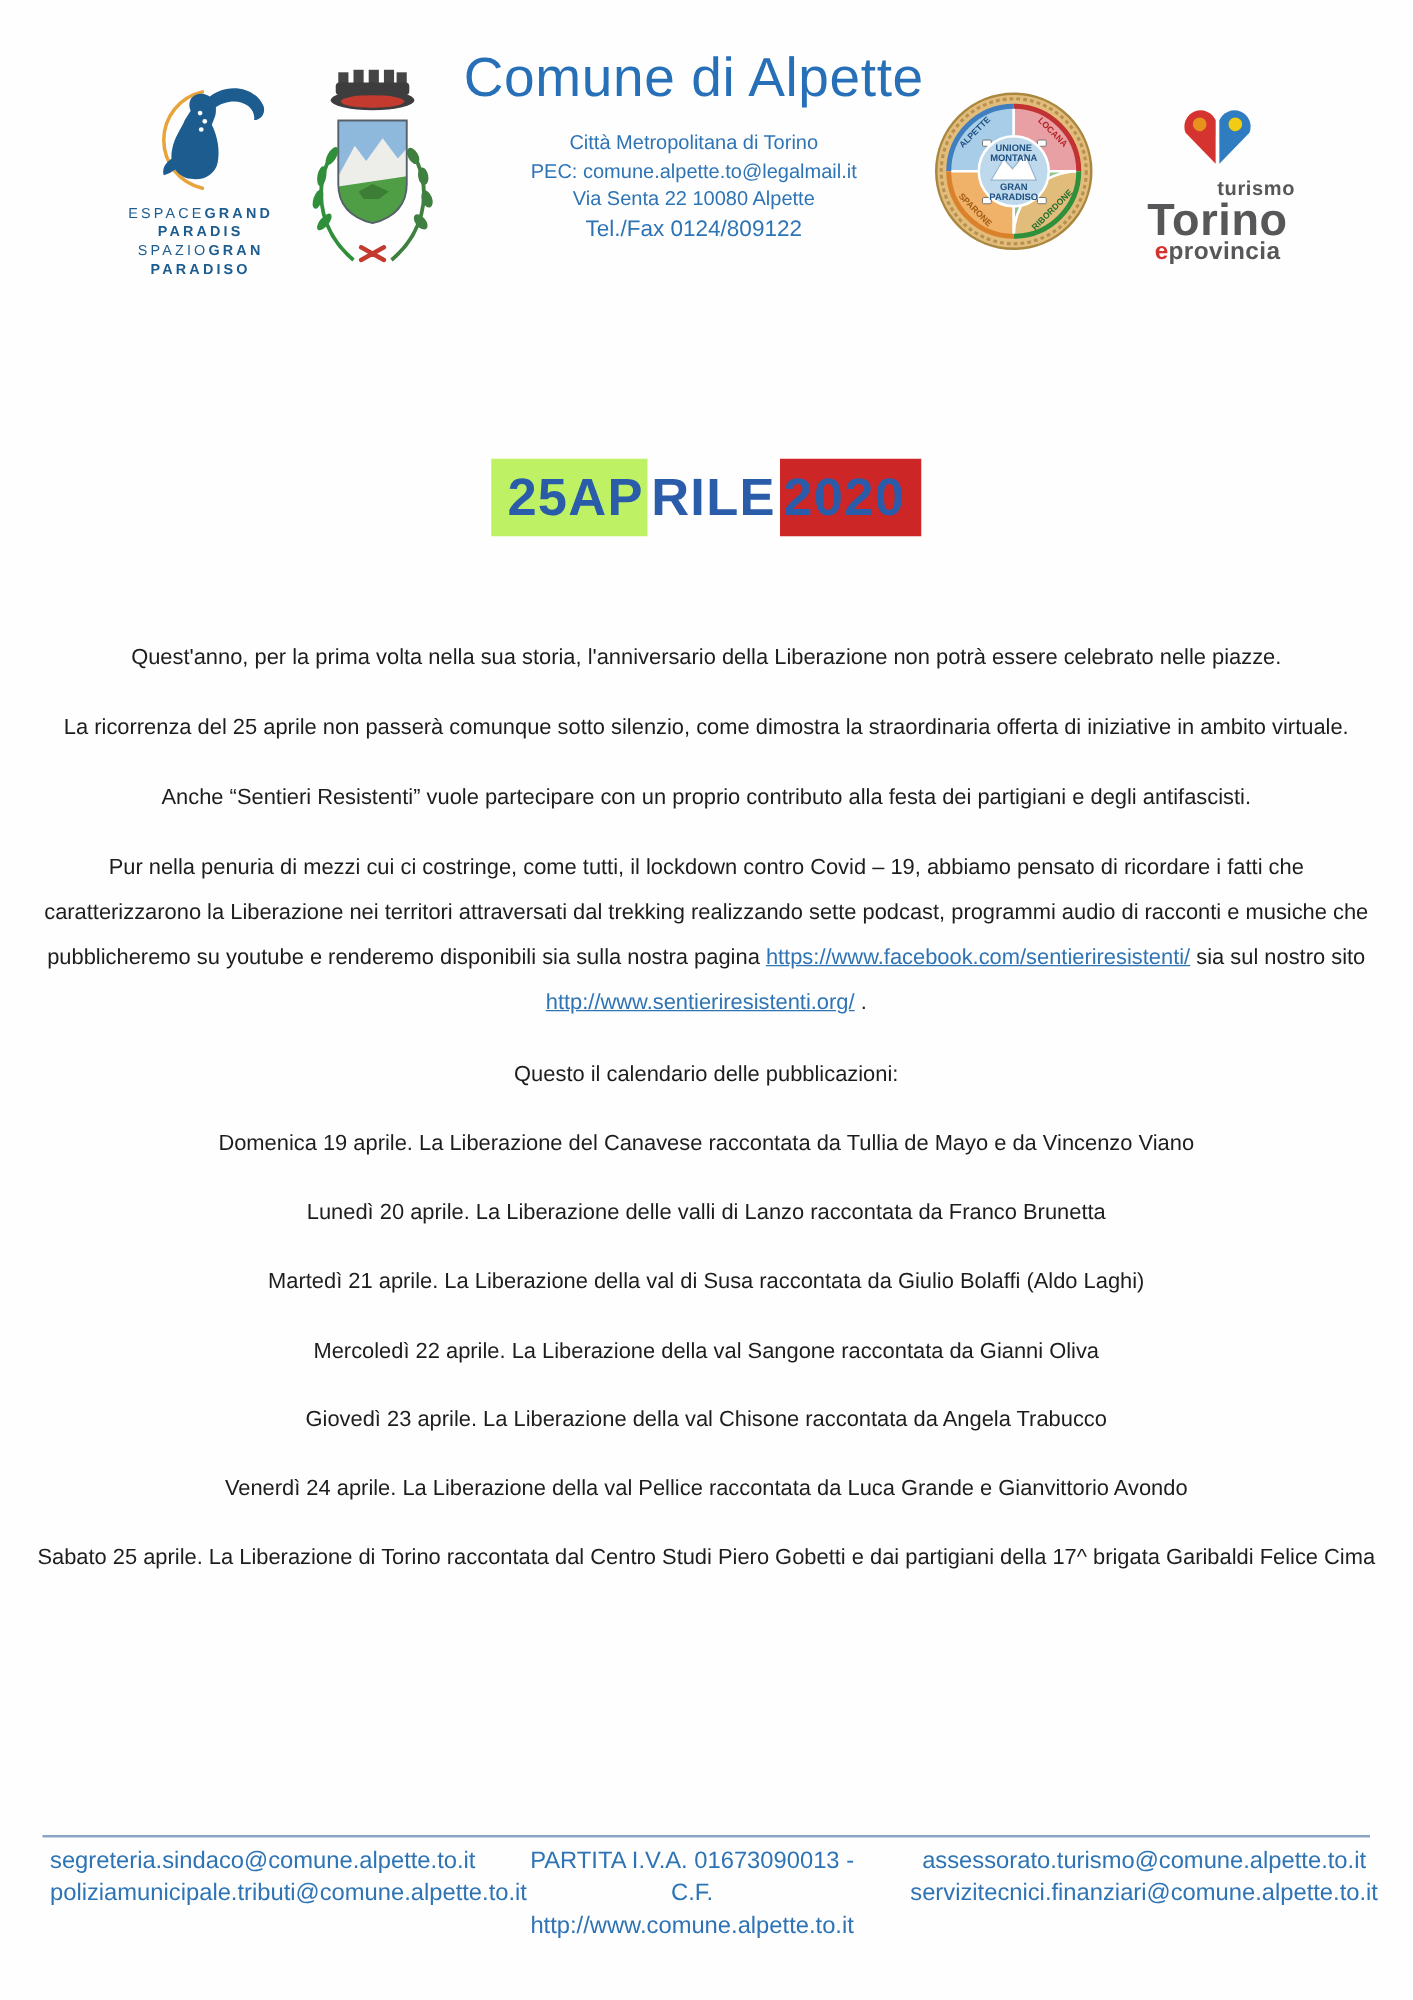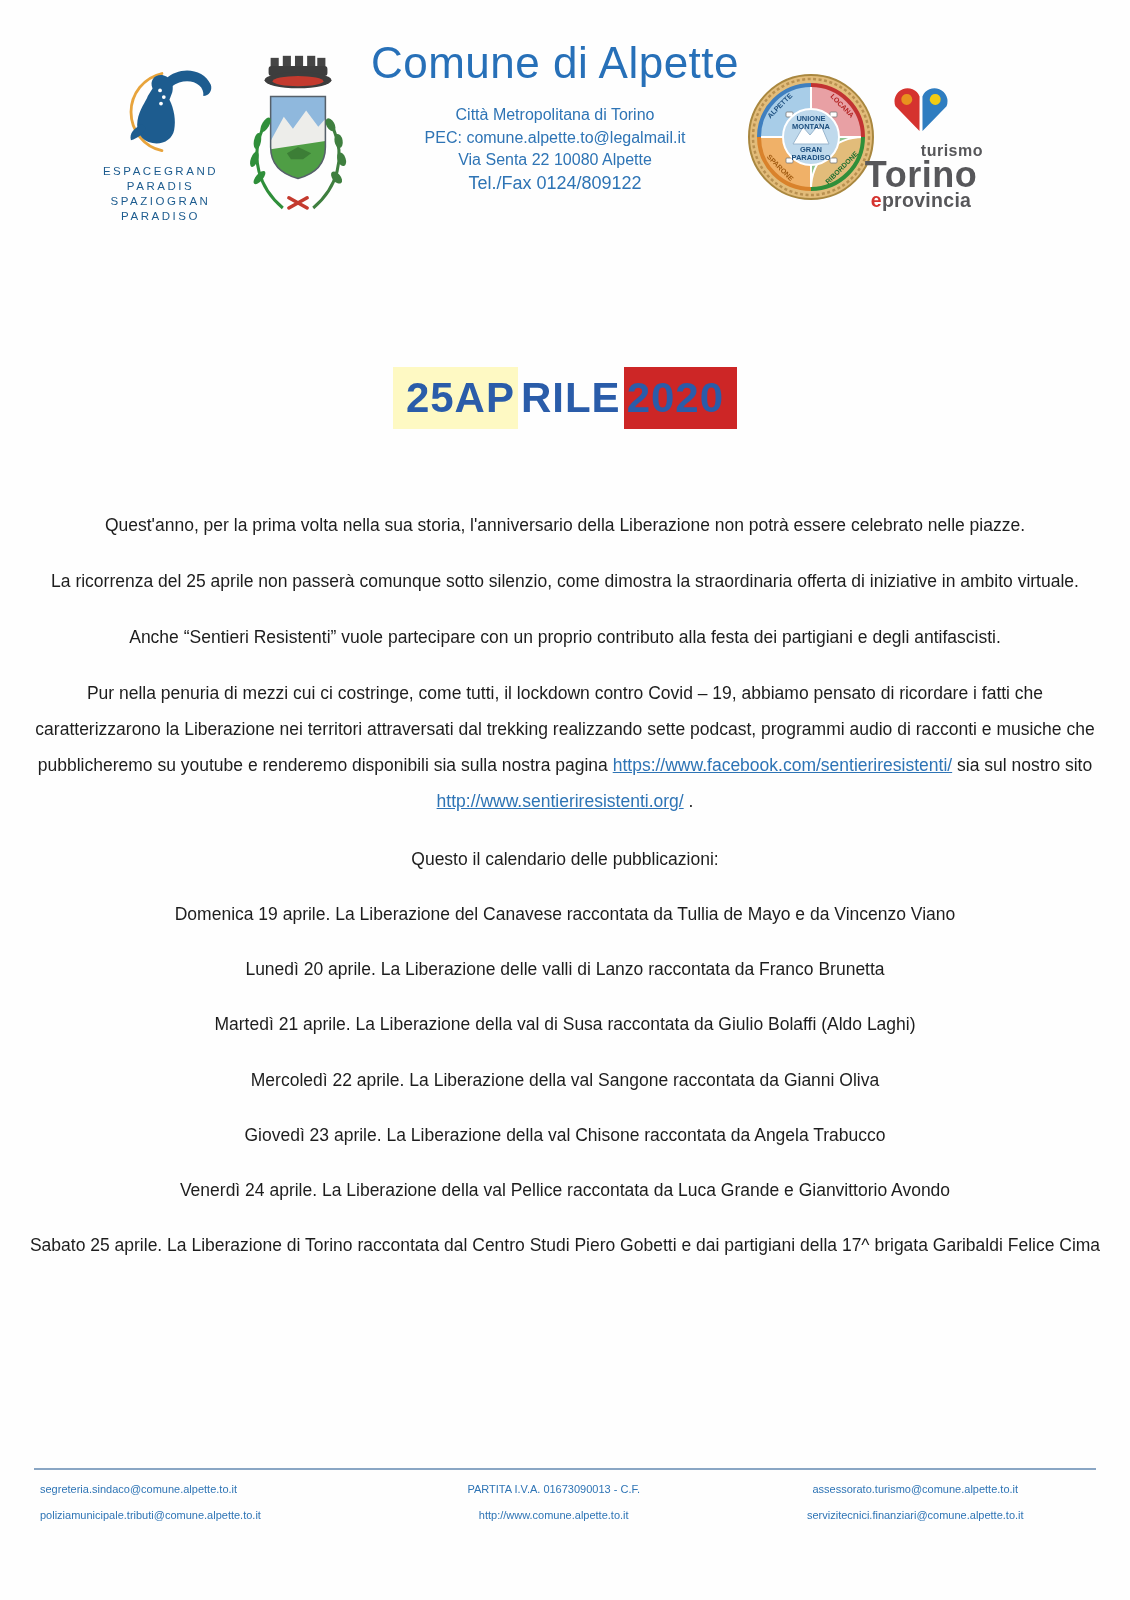--- a/index.html
+++ b/index.html
@@ -10,56 +10,56 @@
     background:#fefefe;
     font-family:"Liberation Sans", sans-serif;
     color:#1c1c1c;
     overflow:hidden;
   }
 
   
   .espace-logo{position:absolute;left:58px;top:66px;width:205px;text-align:center;}
   .espace-logo svg{display:block;margin:0 auto;}
   .espace-text{margin-top:4px;font-size:11.5px;letter-spacing:.22em;color:#1d5c8f;line-height:15px;font-weight:400;}
-  .espace-text .b{font-weight:400;}
+  .espace-text .b{font-weight:700;}
 
   .stemma{position:absolute;left:226px;top:52px;width:142px;height:176px;}
 
   .title-block{position:absolute;left:330px;top:38px;width:450px;text-align:center;}
   .title-block h1{margin:0;font-size:44px;font-weight:400;color:#2770B8;letter-spacing:.5px;}
   .contact{margin-top:16px;font-size:16px;line-height:22.5px;color:#2E74B5;}
   .contact .tel{font-size:18px;font-weight:500;}
 
   .unione-logo{position:absolute;left:746px;top:72px;width:130px;height:130px;}
   .unione-logo svg text{font-family:"Liberation Sans",sans-serif;}
 
-  .torino-logo{position:absolute;left:845px;top:78px;width:152px;text-align:center;color:#57575a;}
+  .torino-logo{position:absolute;left:898px;top:78px;width:152px;text-align:center;color:#57575a;}
   .torino-logo .t-small{font-size:16px;font-weight:700;letter-spacing:.5px;text-align:right;padding-right:14px;margin-top:-2px;}
   .torino-logo .t-big{font-size:36px;font-weight:700;line-height:30px;letter-spacing:.5px;}
   .torino-logo .t-prov{font-size:19.5px;font-weight:700;line-height:21px;letter-spacing:.3px;}
   .torino-logo .t-prov .e{color:#D5332F;}
 
   
   .banner{position:absolute;top:367px;left:0;right:0;display:flex;justify-content:center;}
   .banner-inner{display:flex;align-items:stretch;font-weight:700;font-size:42px;color:#2A5CA9;line-height:62px;letter-spacing:1px;}
-  .seg-green{background:#fef9c3;padding:0 3px 0 13px;}
+  .seg-green{background:#bef264;padding:0 3px 0 13px;}
   .seg-white{background:transparent;padding:0 3px;}
   .seg-red{background:#CD2626;padding:0 13px 0 3px;}
 
   
   .body-text{position:absolute;top:497px;left:28px;right:28px;text-align:center;font-size:17.5px;line-height:2.06;color:#1d1d1d;margin-top:10px;}
   .body-text p{margin:0 0 20px 0;}
   .body-text a{color:#2E74B5;text-decoration:underline;text-align:center;}
   .calendar-title{margin:22px 0 19px !important;}
   .cal-item{margin:0 0 19px 0;}
 
   
   .footer{position:absolute;left:0;right:0;top:1468px;}
   .footer-rule{border-top:2px solid #8AA6C4;margin:0 34px 6px 34px;}
-  .footer-cols{display:flex;color:#2E74B5;font-size:11px;line-height:26px;}
+  .footer-cols{display:flex;color:#2E74B5;font-size:19px;line-height:26px;}
   .fc1{width:36%;box-sizing:border-box;padding-left:40px;text-align:left;}
   .fc2{width:26%;text-align:center;}
   .fc3{width:38%;text-align:center;}
 </style>
 </head>
 <body>
 
 <div class="page">
 
   <div class="espace-logo">

